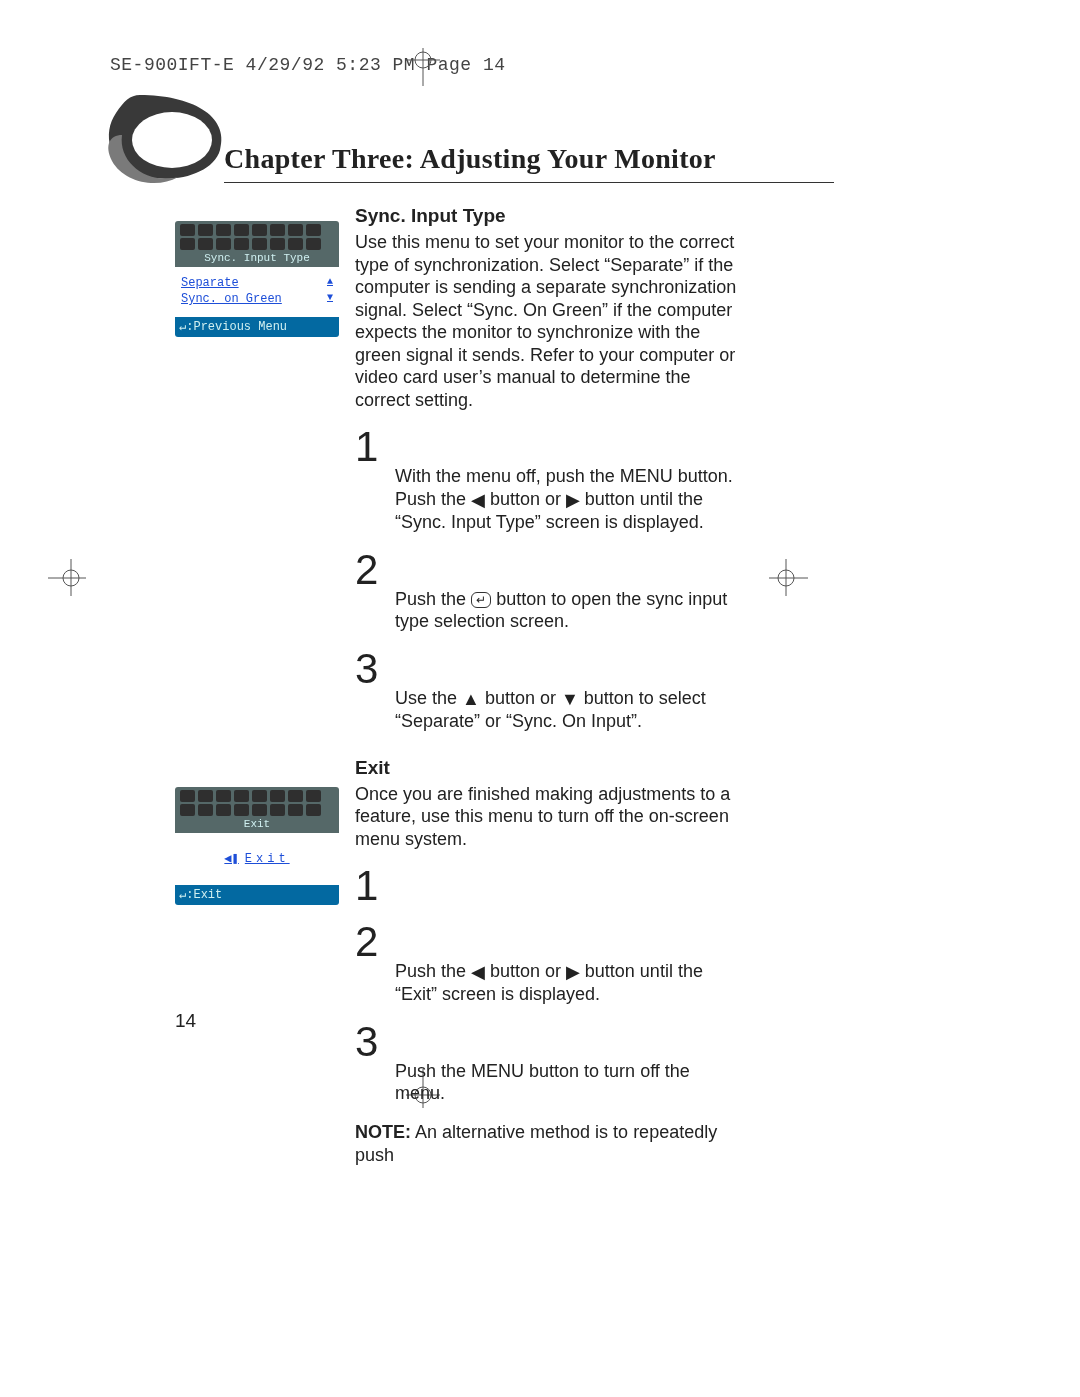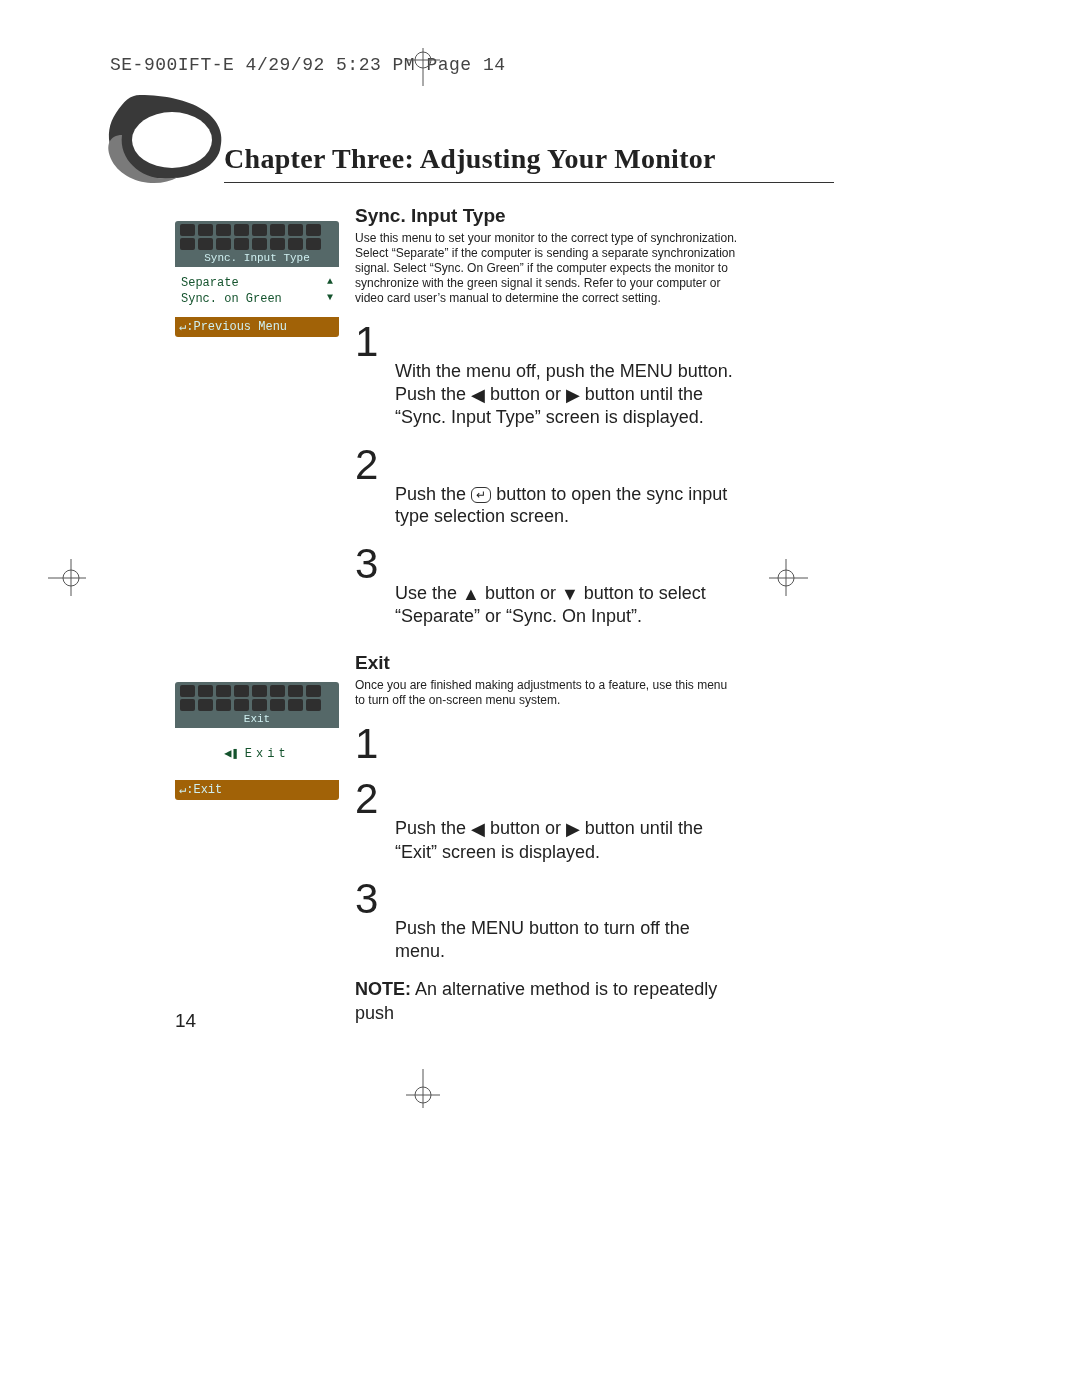--- a/index.html
+++ b/index.html
@@ -97,21 +97,21 @@
     top: 205px;
     width: 565px;
   }
 
   .section-heading {
     font-weight: bold;
     font-size: 19px;
     margin-bottom: 4px;
   }
   .section-body {
-    font-size: 12px;
+    font-size: 18px;
     line-height: 1.25;
     margin-bottom: 16px;
   }
 
   .osd-box {
     width: 164px;
     font-family: "Courier New", monospace;
     font-size: 12px;
     color: #cfeff0;
   }
@@ -132,33 +132,34 @@
     background: #2f2f2f;
     border-radius: 2px;
   }
   .osd-title {
     text-align: center;
     font-size: 11px;
     padding-bottom: 2px;
   }
   .osd-body {
     background: #fff;
-    color: #14532d;
+    color: #1d4ed8;
     padding: 8px 6px 10px;
     line-height: 1.35;
+    text-decoration: underline;
   }
   .osd-body .row {
     display:flex;
     justify-content: space-between;
   }
   .osd-body .row .arrow {
     font-size: 10px;
   }
   .osd-foot {
-    background: #a16207;
+    background: #0369a1;
     padding: 2px 4px 3px;
     border-bottom-left-radius: 3px;
     border-bottom-right-radius: 3px;
   }
 
   .osd-exit .osd-body {
     text-align: center;
     padding: 18px 6px;
     letter-spacing: 4px;
   }

